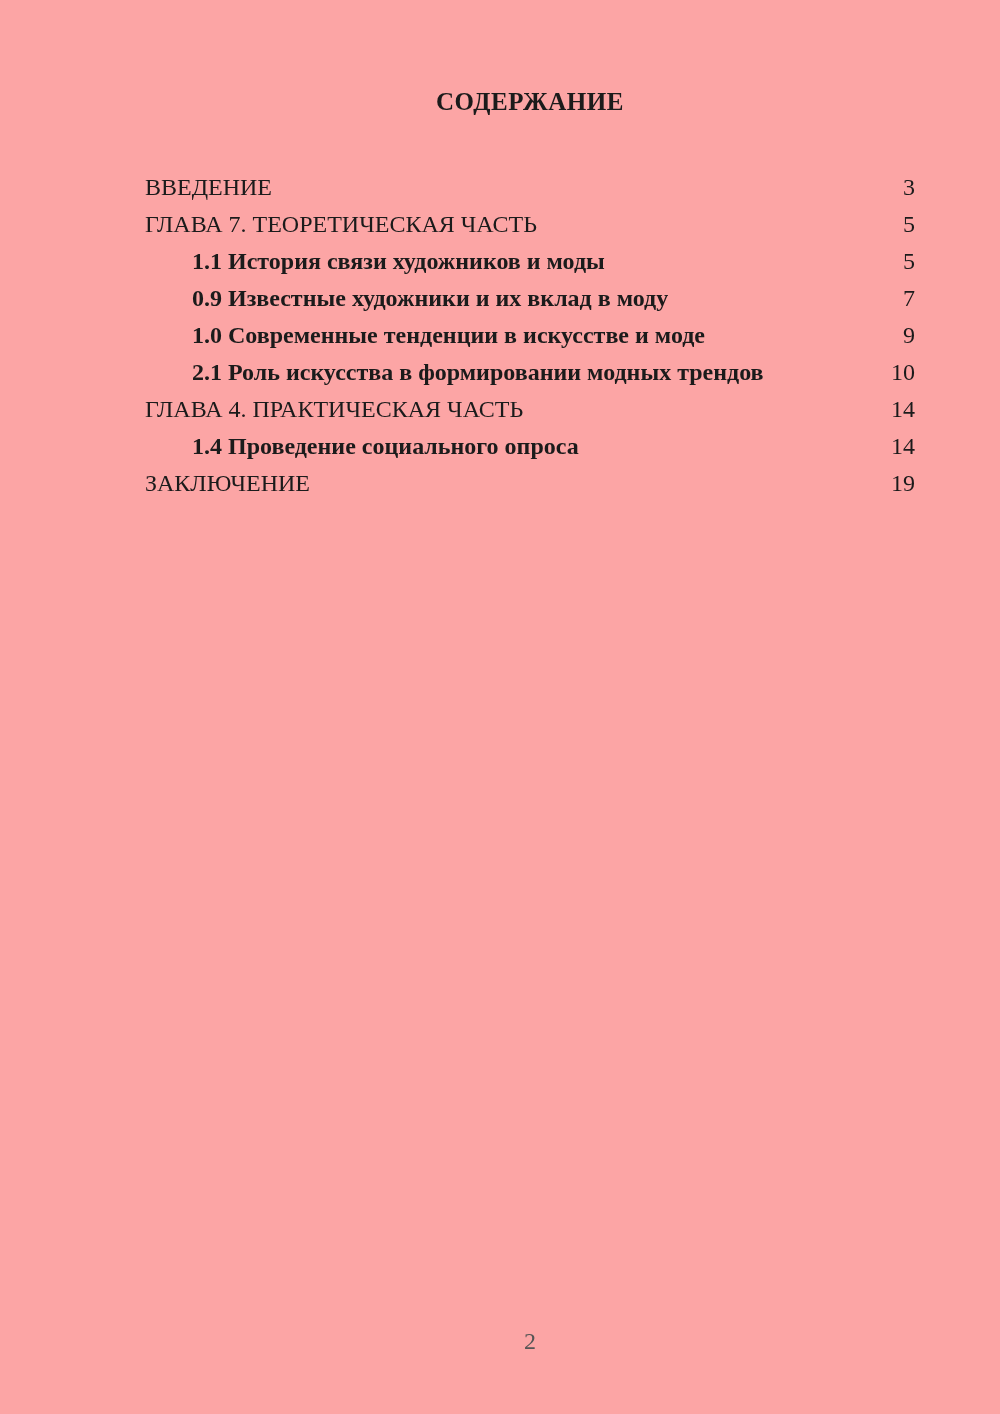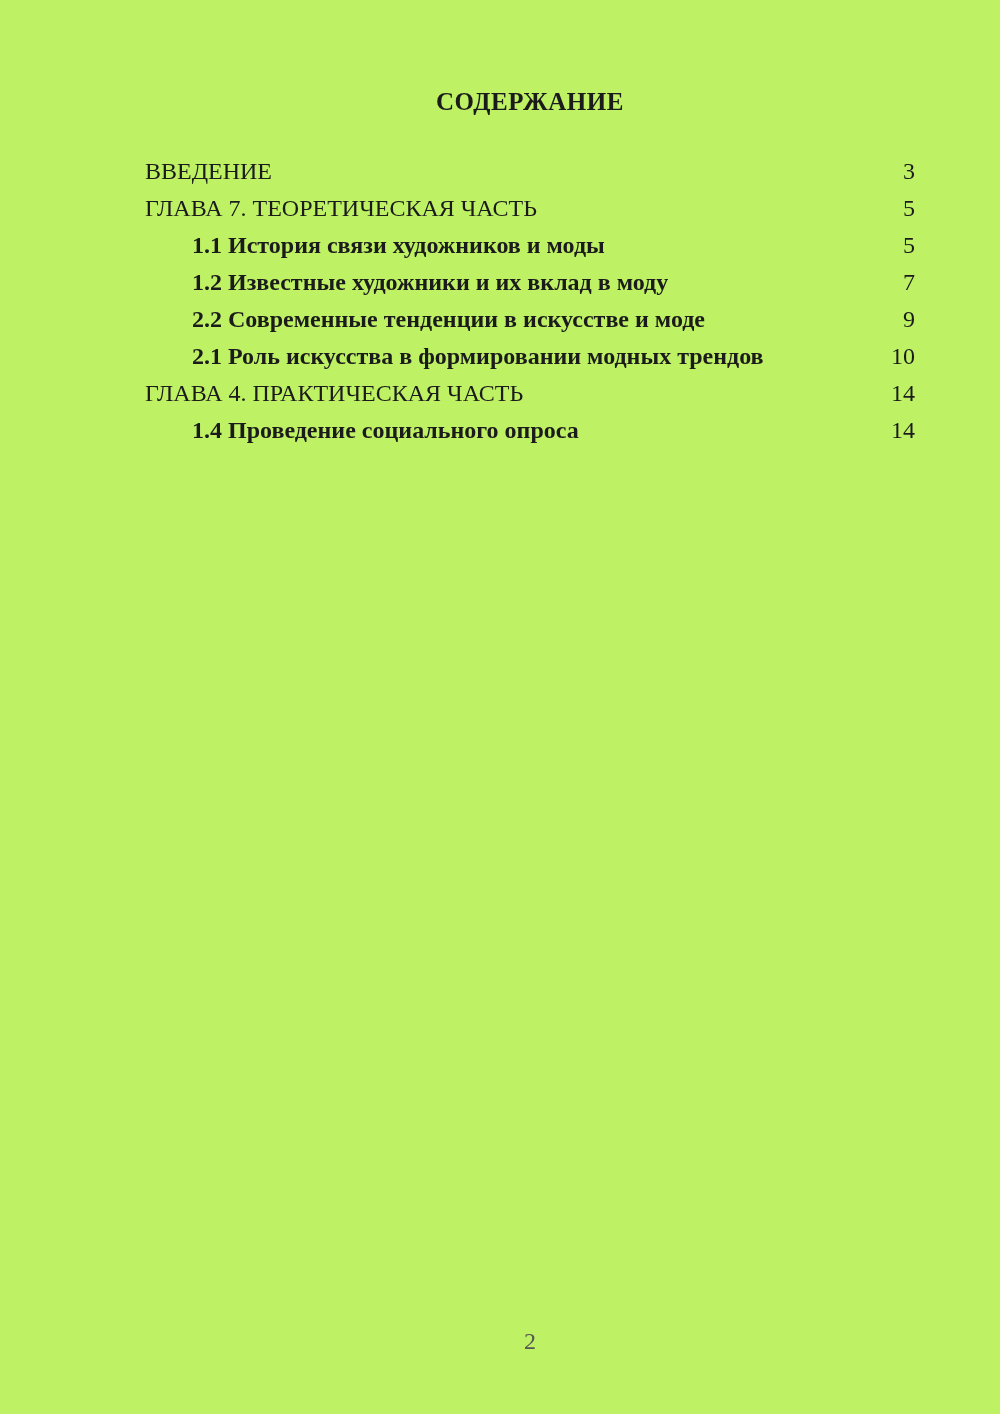--- a/index.html
+++ b/index.html
@@ -4,41 +4,41 @@
 <style>
   html, body {
     margin: 0;
     padding: 0;
     background: #ffffff;
   }
   .page {
     position: relative;
     width: 1000px;
     height: 1414px;
-    background: #bef264;
+    background: #fca5a5;
     font-family: "Liberation Serif", "DejaVu Serif", serif;
     color: #1b1b1b;
     overflow: hidden;
     box-sizing: border-box;
   }
   .content {
     margin-left: 145px;
     width: 770px;
     padding-top: 88px;
   }
   .doc-title {
     margin: 0;
     text-align: center;
     font-size: 25px;
     font-weight: bold;
     line-height: 1.15;
     letter-spacing: 0.5px;
   }
   .toc {
-    margin-top: 36px;
+    margin-top: 52px;
   }
   .toc-row {
     display: flex;
     justify-content: space-between;
     align-items: baseline;
     font-size: 24px;
     line-height: 37px;
     white-space: nowrap;
   }
   .toc-row.indent .toc-label {
@@ -77,35 +77,39 @@
         </div>
         <div class="toc-row">
           <span class="toc-label">ГЛАВА 7. ТЕОРЕТИЧЕСКАЯ ЧАСТЬ</span>
           <span class="toc-page">5</span>
         </div>
         <div class="toc-row indent">
           <span class="toc-label">1.1 История связи художников и моды</span>
           <span class="toc-page">5</span>
         </div>
         <div class="toc-row indent">
-          <span class="toc-label">1.2 Известные художники и их вклад в моду</span>
+          <span class="toc-label">0.9 Известные художники и их вклад в моду</span>
           <span class="toc-page">7</span>
         </div>
         <div class="toc-row indent">
-          <span class="toc-label">2.2 Современные тенденции в искусстве и моде</span>
+          <span class="toc-label">1.0 Современные тенденции в искусстве и моде</span>
           <span class="toc-page">9</span>
         </div>
         <div class="toc-row indent">
           <span class="toc-label">2.1 Роль искусства в формировании модных трендов</span>
           <span class="toc-page">10</span>
         </div>
         <div class="toc-row">
           <span class="toc-label">ГЛАВА 4. ПРАКТИЧЕСКАЯ ЧАСТЬ</span>
           <span class="toc-page">14</span>
         </div>
         <div class="toc-row indent">
           <span class="toc-label">1.4 Проведение социального опроса</span>
           <span class="toc-page">14</span>
         </div>
+        <div class="toc-row">
+          <span class="toc-label">ЗАКЛЮЧЕНИЕ</span>
+          <span class="toc-page">19</span>
+        </div>
       </div>
   </div>
   <div class="page-number">2</div>
 </div>
 
 </body></html>

